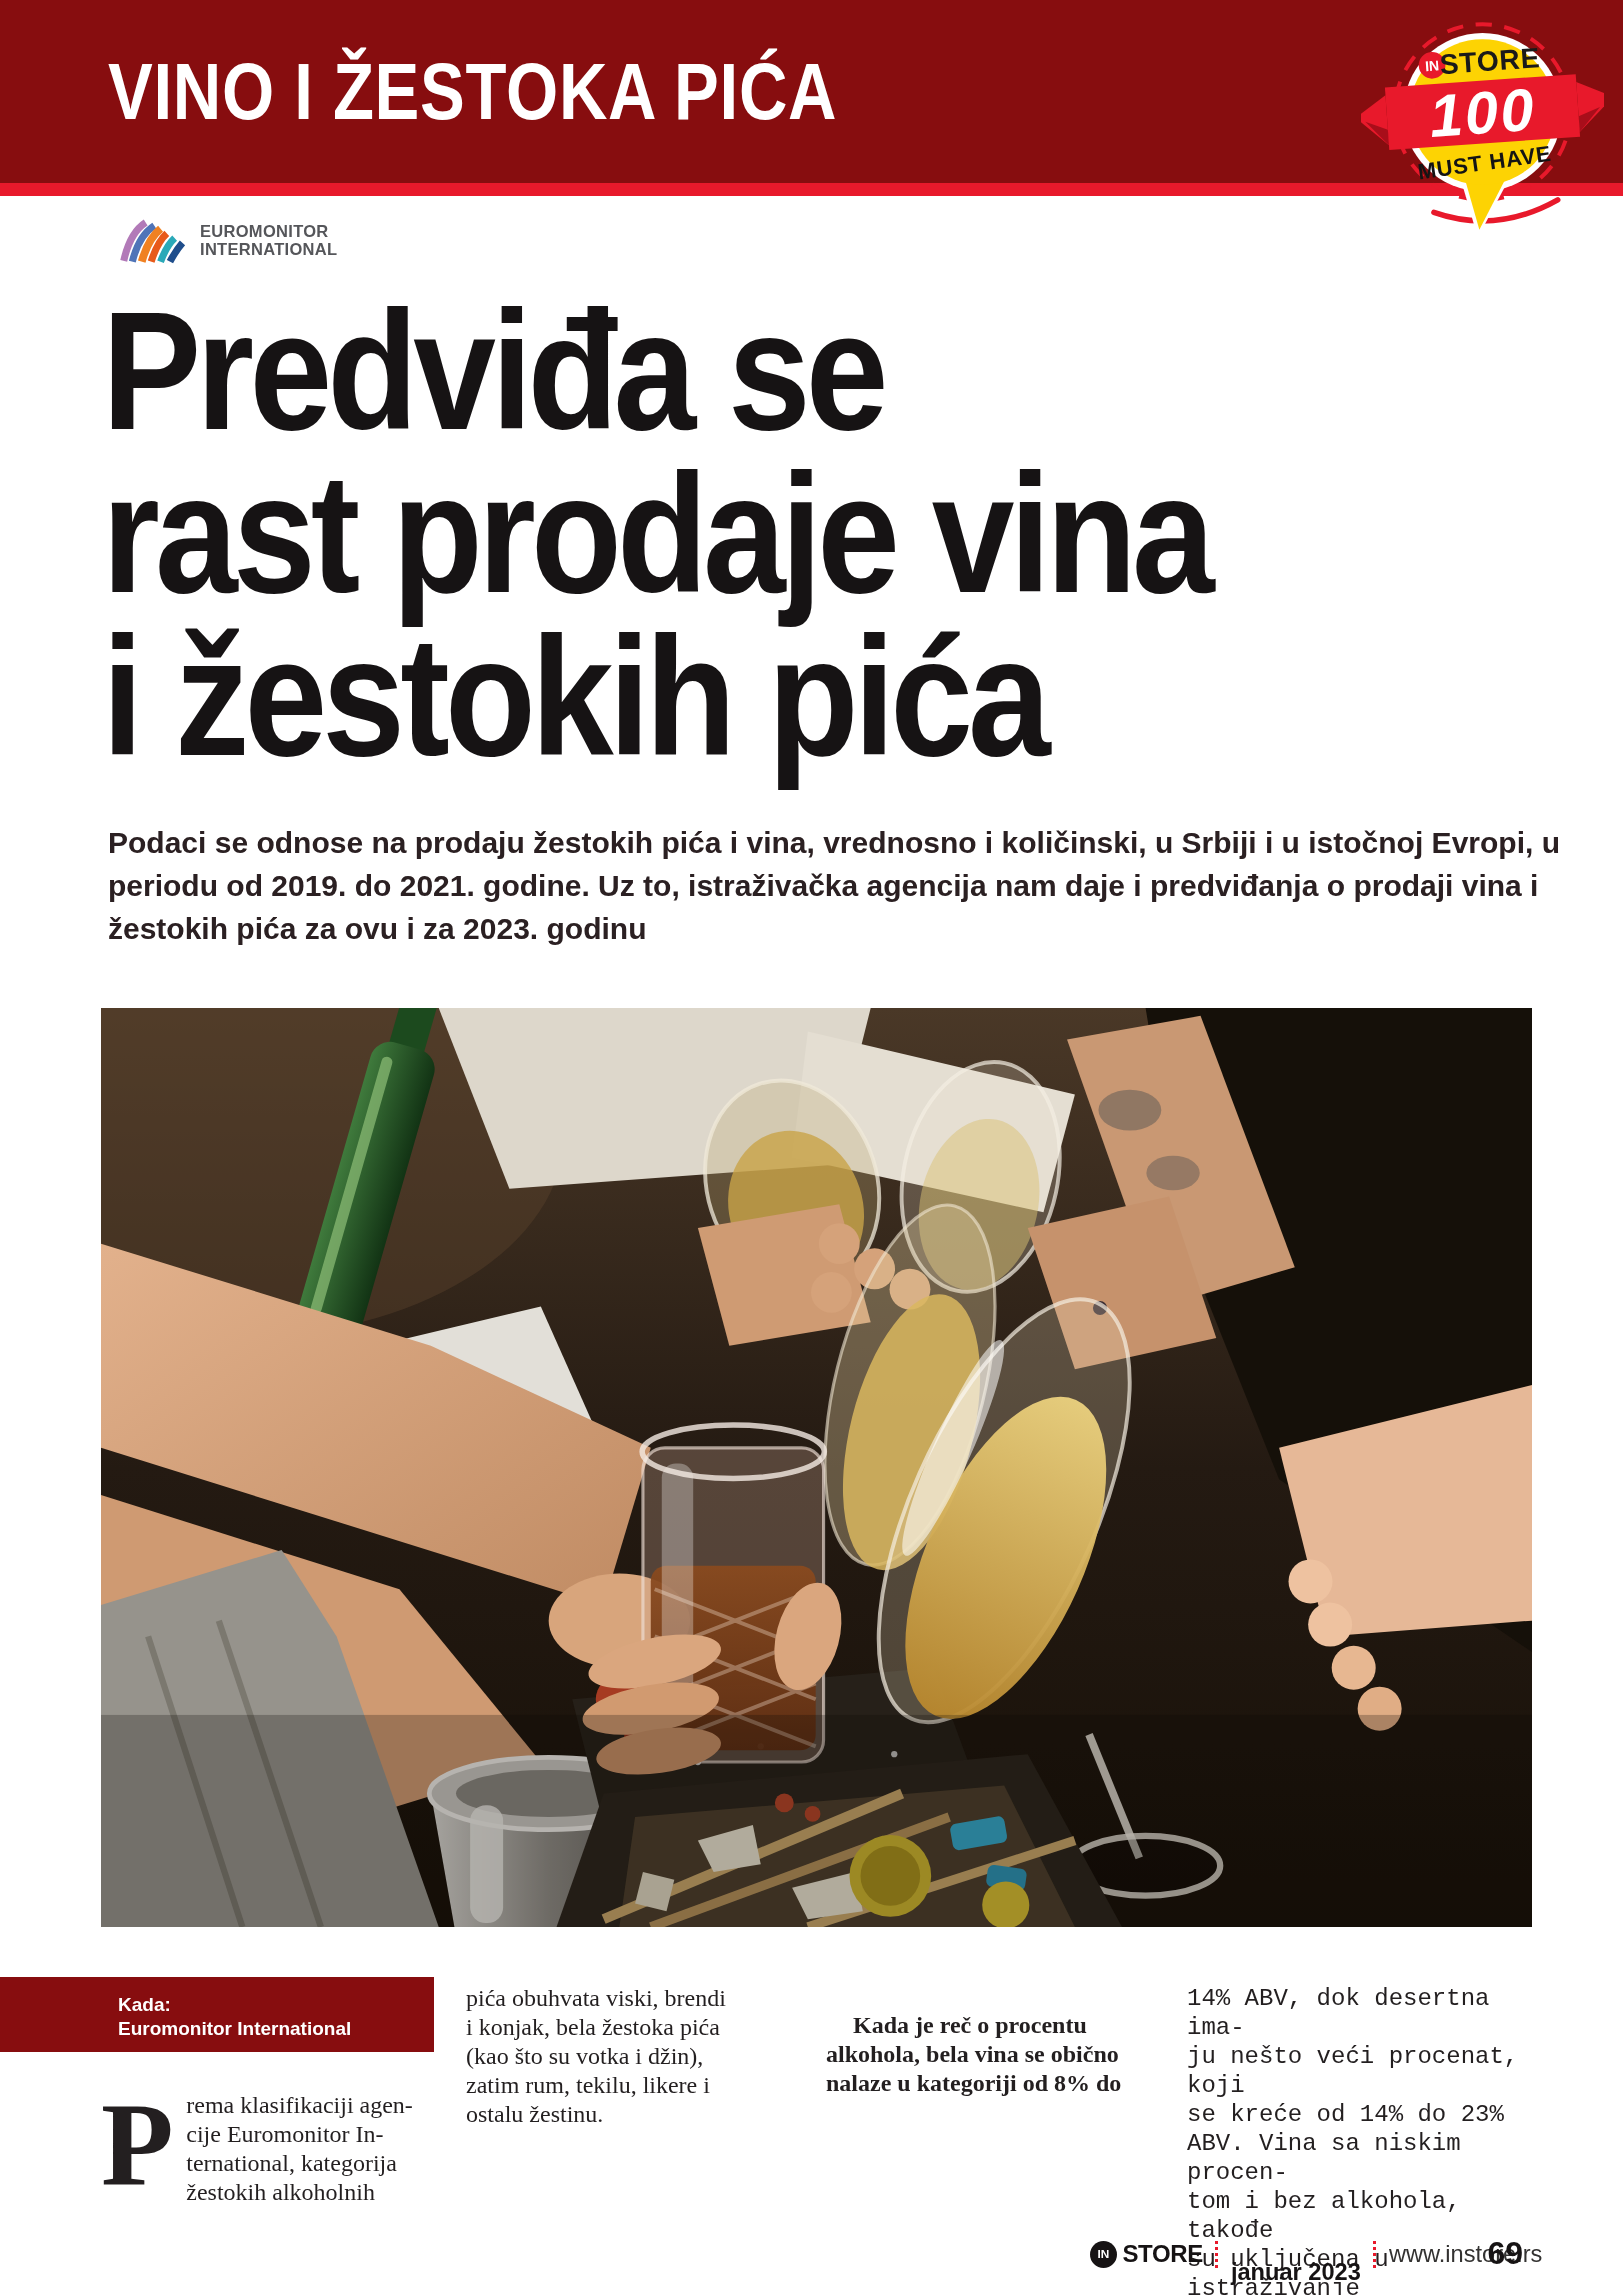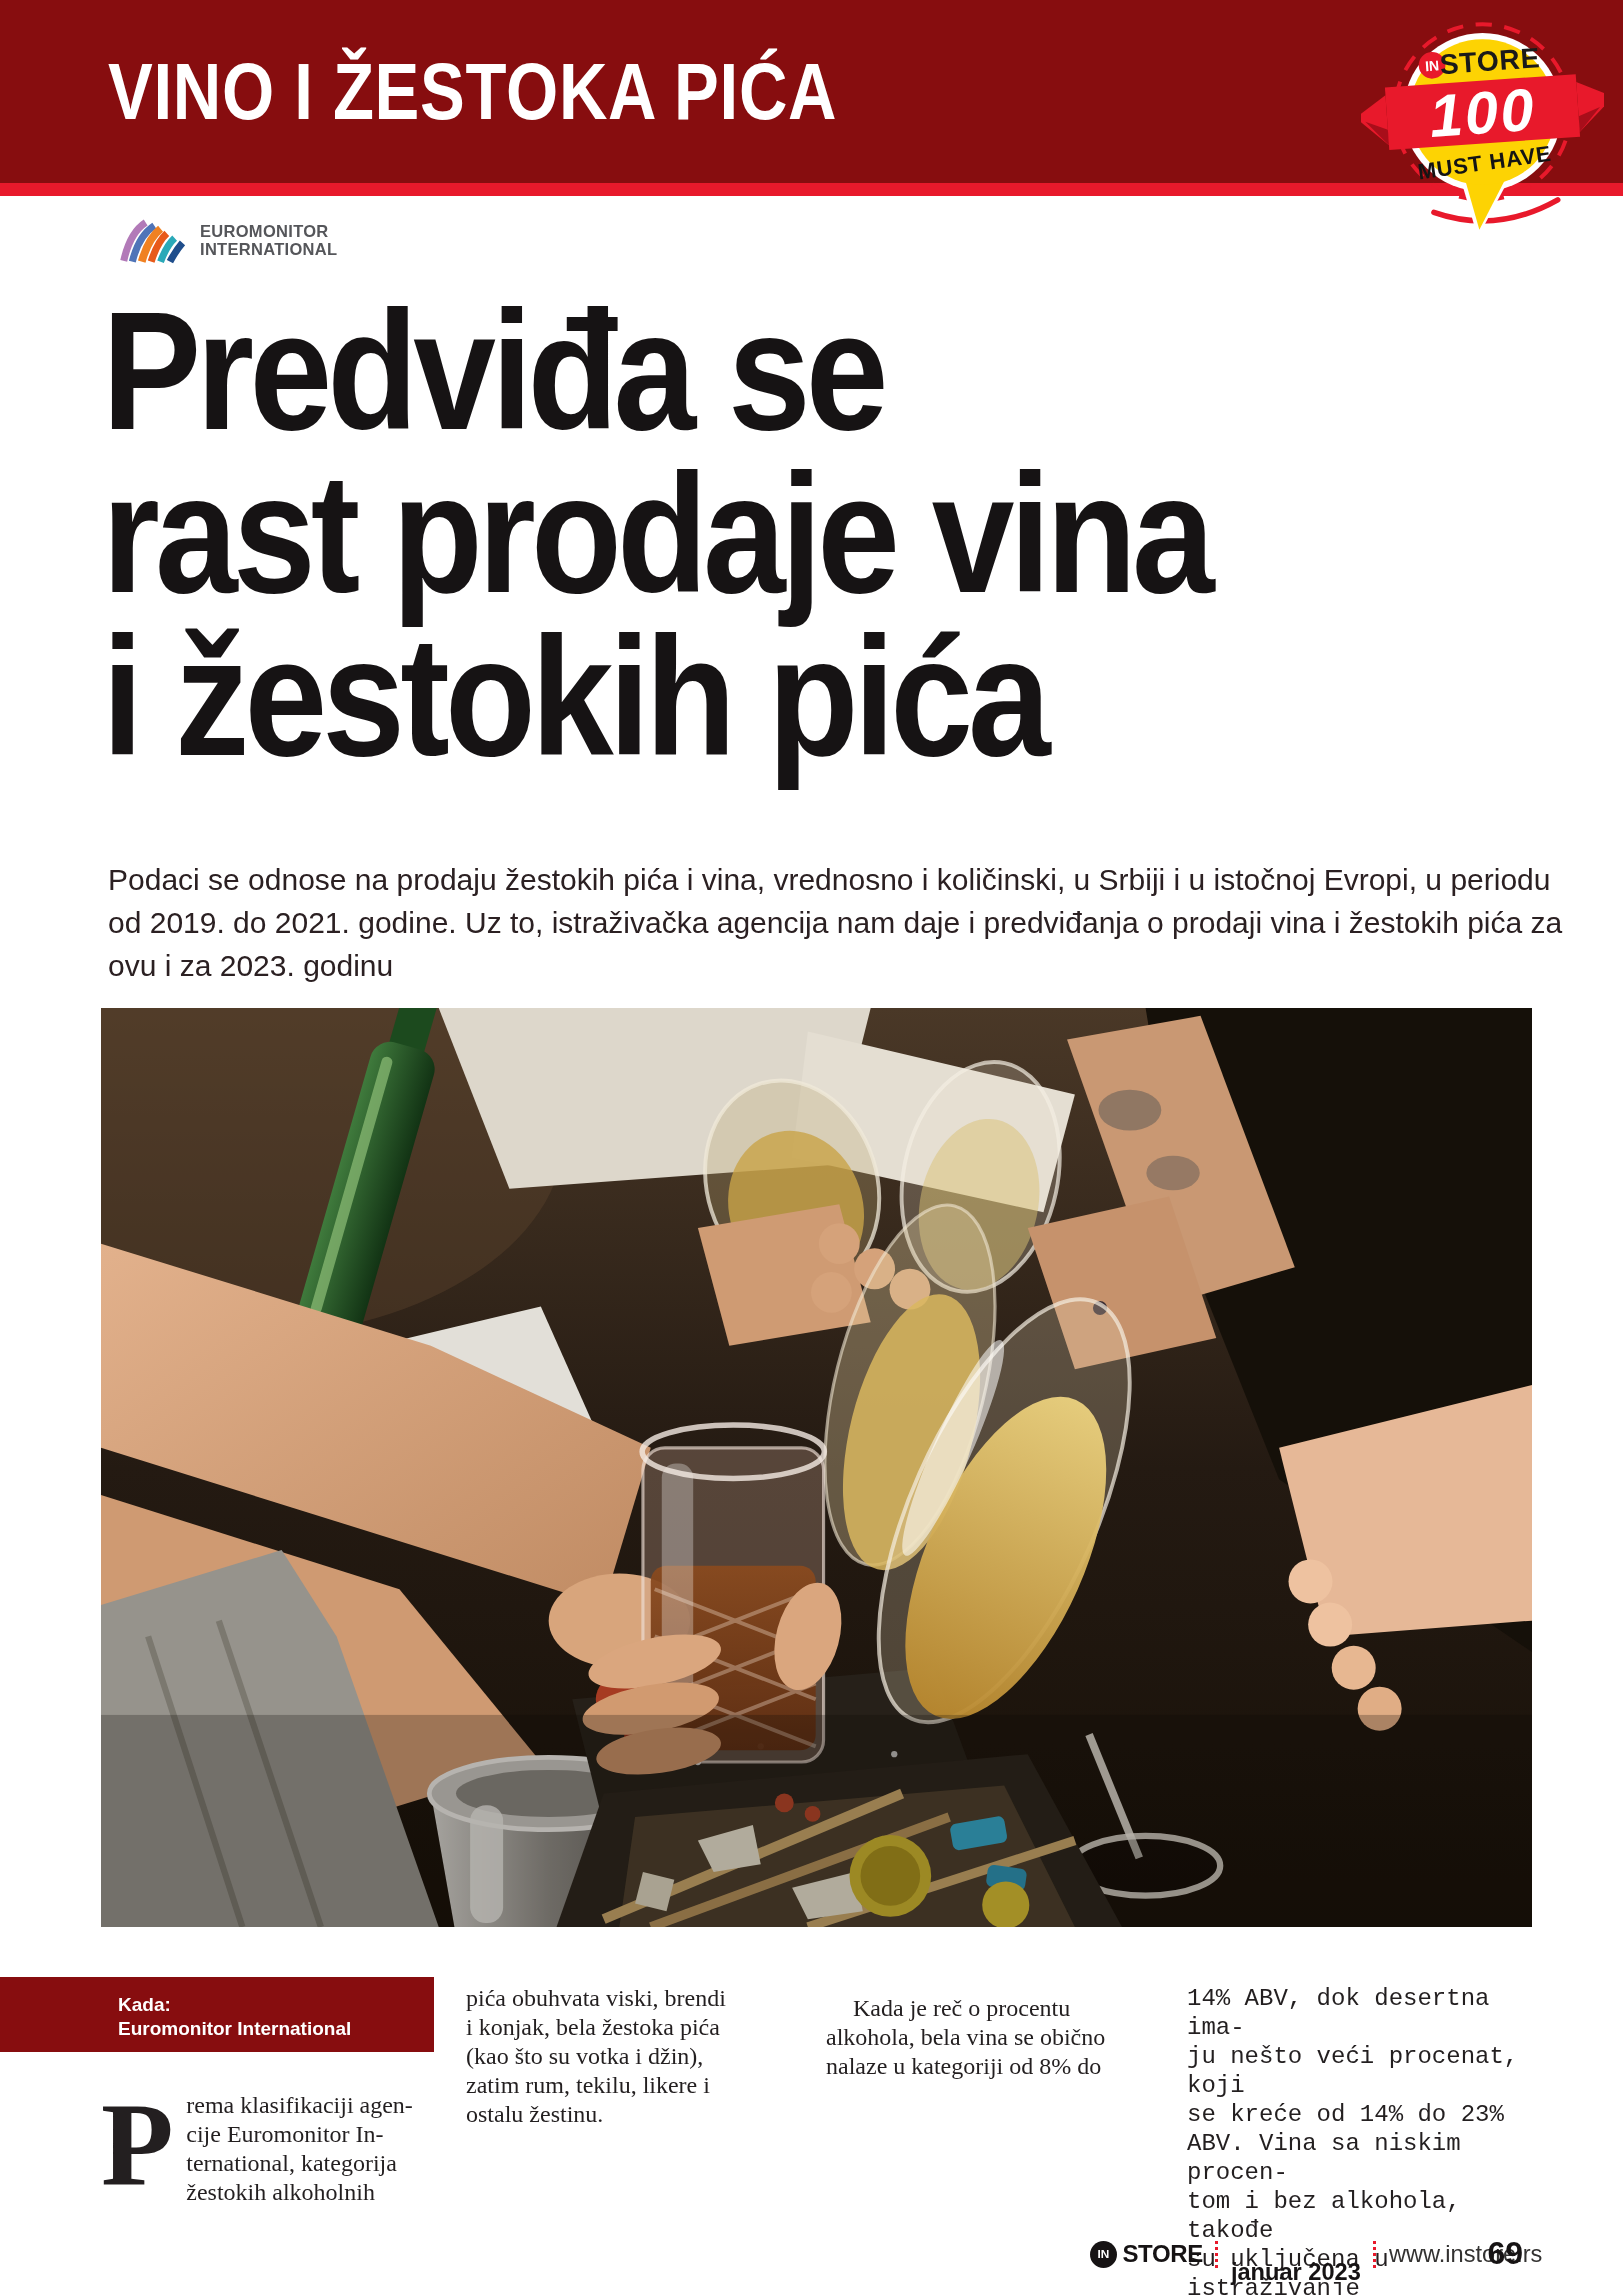--- a/index.html
+++ b/index.html
@@ -13,33 +13,33 @@
   .stripe{position:absolute;left:0;top:183px;width:1623px;height:13.4px;background:#e8192b;}
   
   .badge{position:absolute;left:1361px;top:1.6px;width:243px;height:228px;}
   
   .em-logo{position:absolute;left:119px;top:217px;display:flex;align-items:center;gap:12px;}
   .em-text{font-weight:700;font-size:16.5px;line-height:17.3px;letter-spacing:0.3px;color:#55565a;}
   
   .headline{position:absolute;left:102px;top:289px;font-weight:700;font-size:169px;line-height:163px;
             color:#161314;letter-spacing:-5.5px;transform:scaleX(.88);transform-origin:top left;white-space:nowrap;}
   
-  .intro{position:absolute;left:108px;top:858px;width:1470px;font-weight:400;font-size:30px;
+  .intro{position:absolute;left:108px;top:821px;width:1470px;font-weight:700;font-size:30px;
          line-height:43px;color:#2b2022;}
   
   .photo{position:absolute;left:101px;top:1008px;width:1431px;height:919px;display:block;}
   
   .author-band{position:absolute;left:0;top:1977px;width:434px;height:75px;background:#870d0f;
                box-sizing:border-box;padding:15.7px 0 0 118px;}
   .author-band div{color:#ffffff;font-weight:700;font-size:19px;line-height:24px;}
   
   .col{position:absolute;font-family:"Liberation Serif",serif;font-size:24px;line-height:29px;
        color:#231f20;}
   .col p{margin:0;white-space:pre-line;}
-  .col p.indent{text-indent:27px;margin-top:10px;}
+  .col p.indent{text-indent:27px;margin-top:27px;font-weight:bold;}
   .col1{left:101px;top:2091px;width:338px;}
   .col2{left:466px;top:1984px;width:342px;}
   .col3{left:826px;top:1984px;width:347px;}
   .col4{left:1187px;top:1984px;width:347px;font-family:Liberation Mono, monospace;}
   .dropcap{float:left;font-family:"Liberation Serif",serif;font-weight:700;font-size:119px;
            line-height:93px;padding:7.9px 12.6px 0 0;color:#231f20;}
   
   .footer{position:absolute;left:1090px;top:2235px;height:38px;display:flex;align-items:center;gap:12.6px;}
   .brand{display:flex;align-items:center;gap:5.5px;}
   .brand-circle{width:27px;height:27px;border-radius:50%;background:#161314;color:#ffffff;

